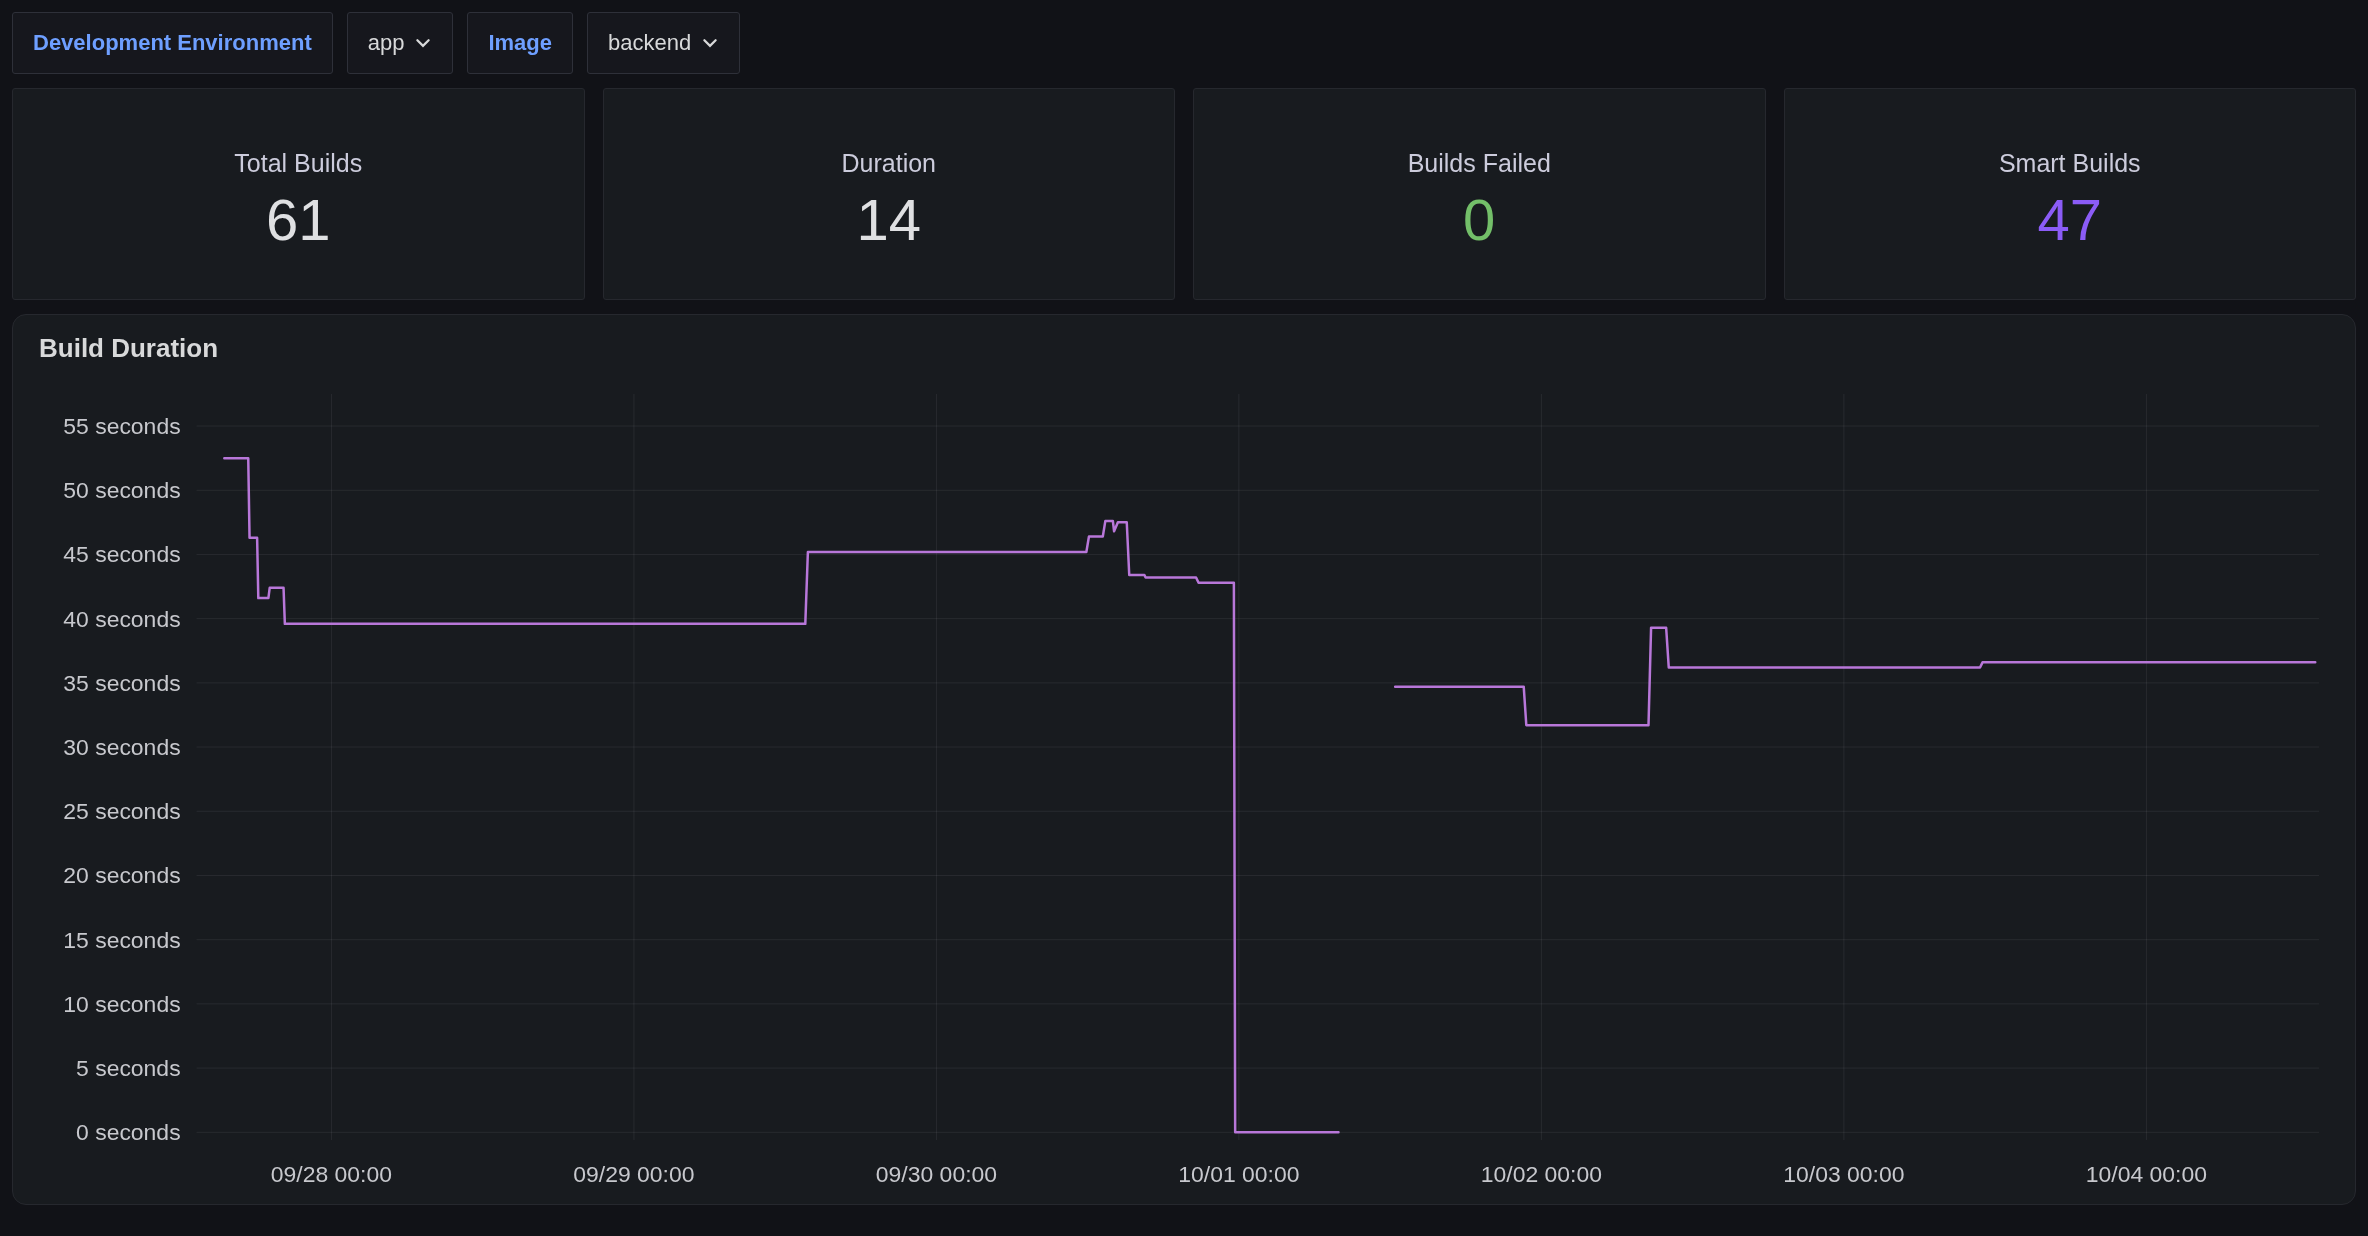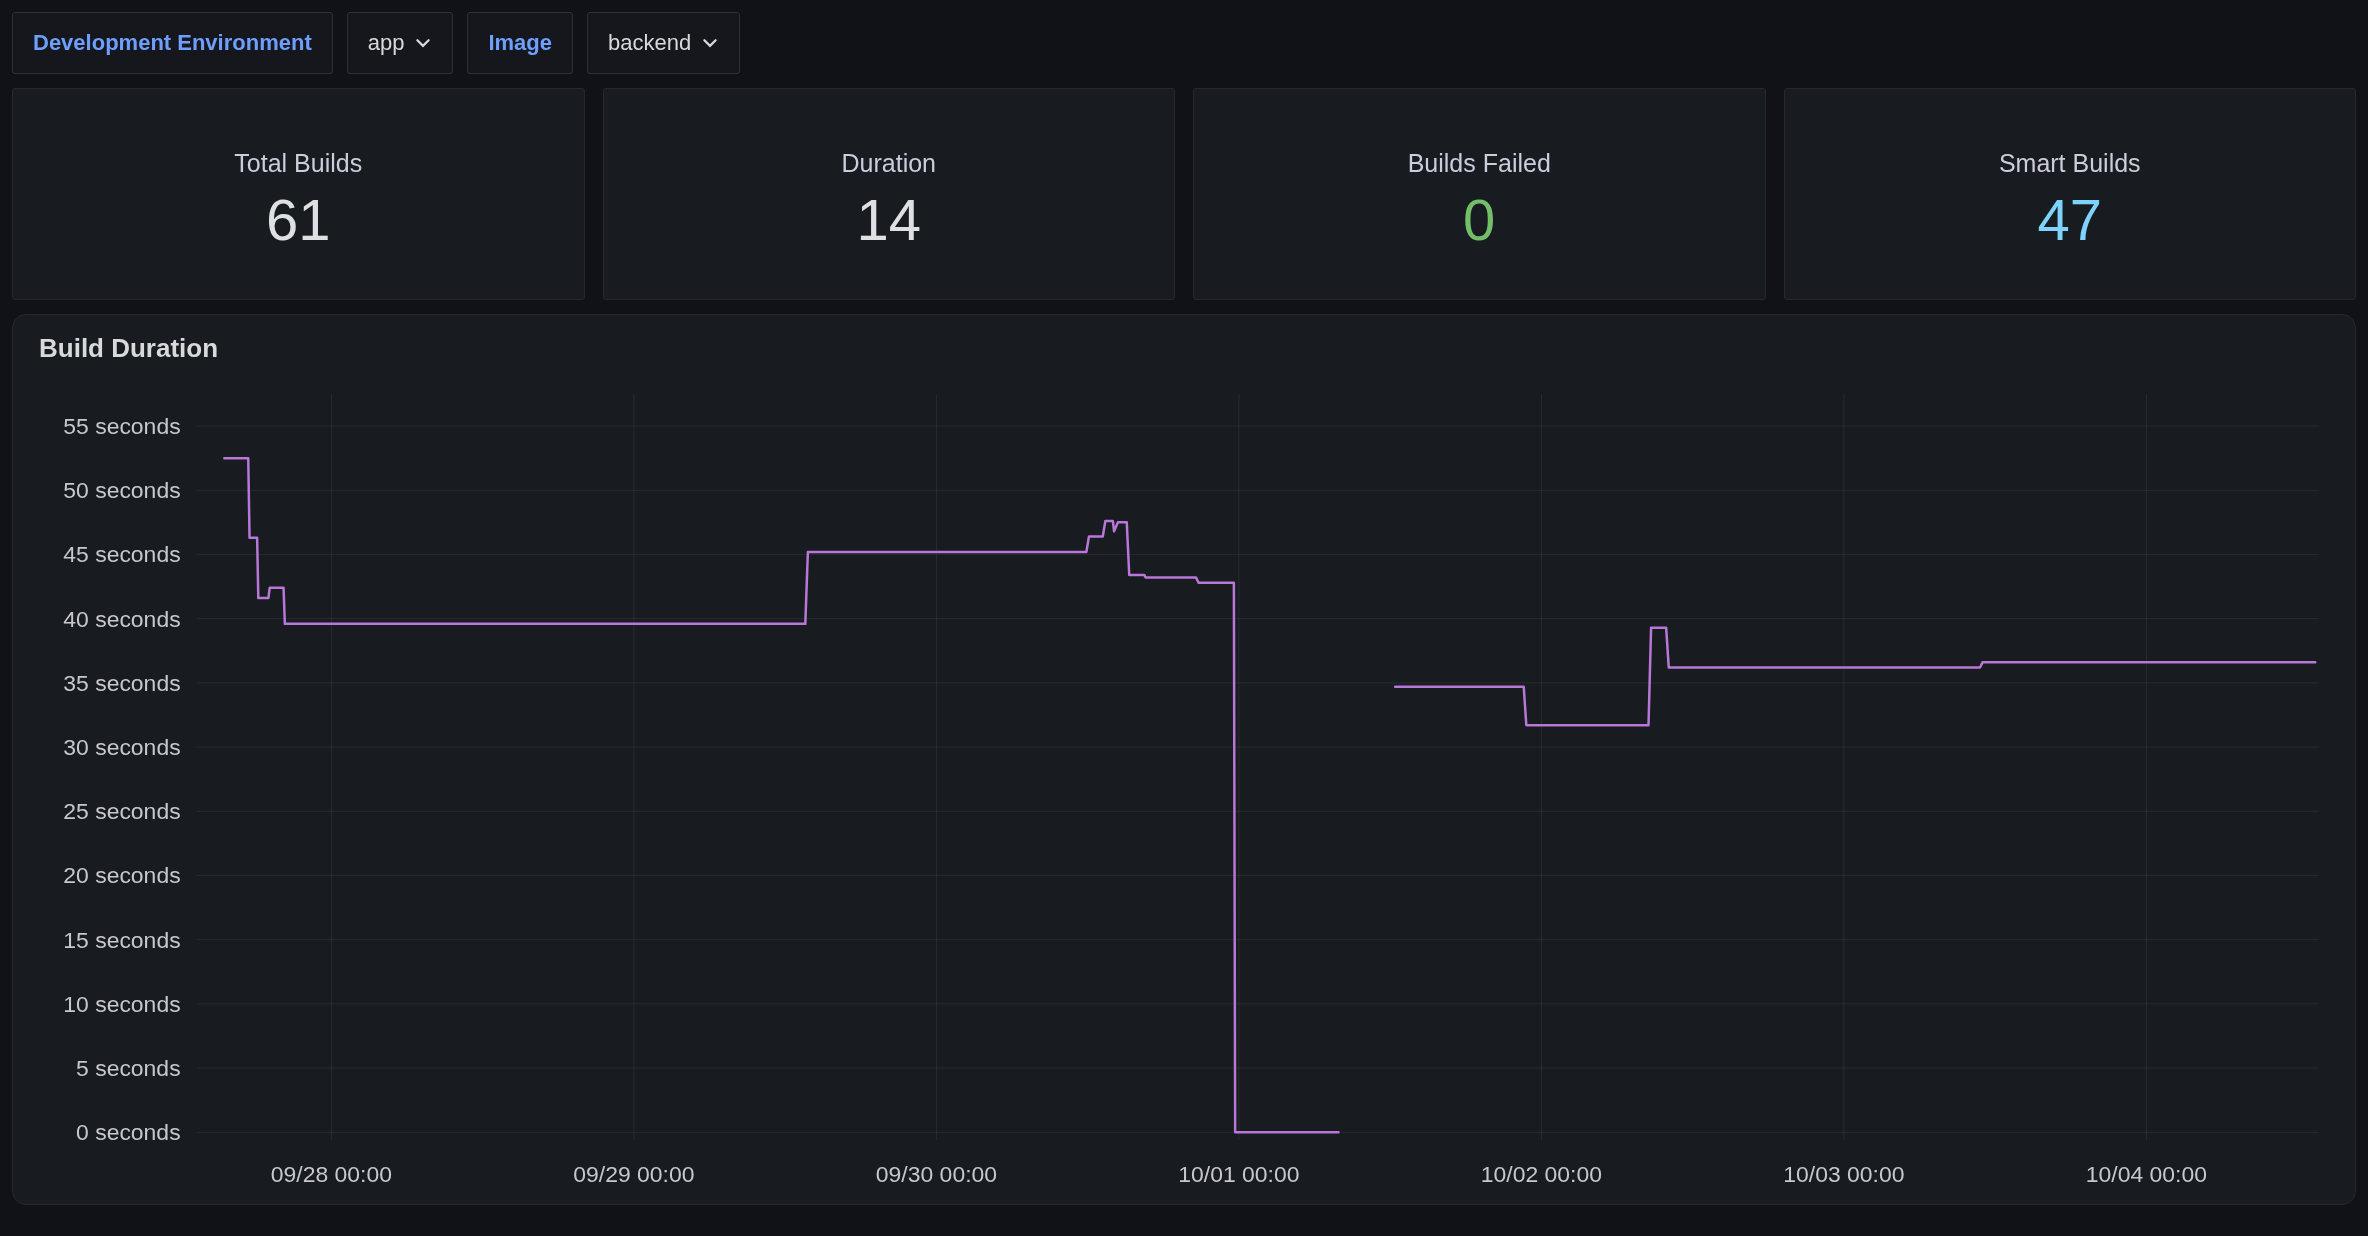--- a/index.html
+++ b/index.html
@@ -74,21 +74,21 @@
   <div class="stat-panel">
     <div class="stat-title">Duration</div>
     <div class="stat-value" style="color: rgb(223, 224, 226);">14</div>
   </div>
   <div class="stat-panel">
     <div class="stat-title">Builds Failed</div>
     <div class="stat-value" style="color: rgb(115, 191, 105);">0</div>
   </div>
   <div class="stat-panel">
     <div class="stat-title">Smart Builds</div>
-    <div class="stat-value" style="color: #7dd3fc;">47</div>
+    <div class="stat-value" style="color: #8b5cf6;">47</div>
   </div>
 </div>
 
 <div class="chart-panel">
   <div class="panel-title">Build Duration</div>
   <svg id="chart" viewBox="0 0 2324 830" role="img">
       <line class="grid" x1="170" x2="2298" y1="764.3" y2="764.3"></line>
       <text class="ylab" x="154" y="772.3">0 seconds</text>
       <line class="grid" x1="170" x2="2298" y1="699.9" y2="699.9"></line>
       <text class="ylab" x="154" y="707.9">5 seconds</text>

